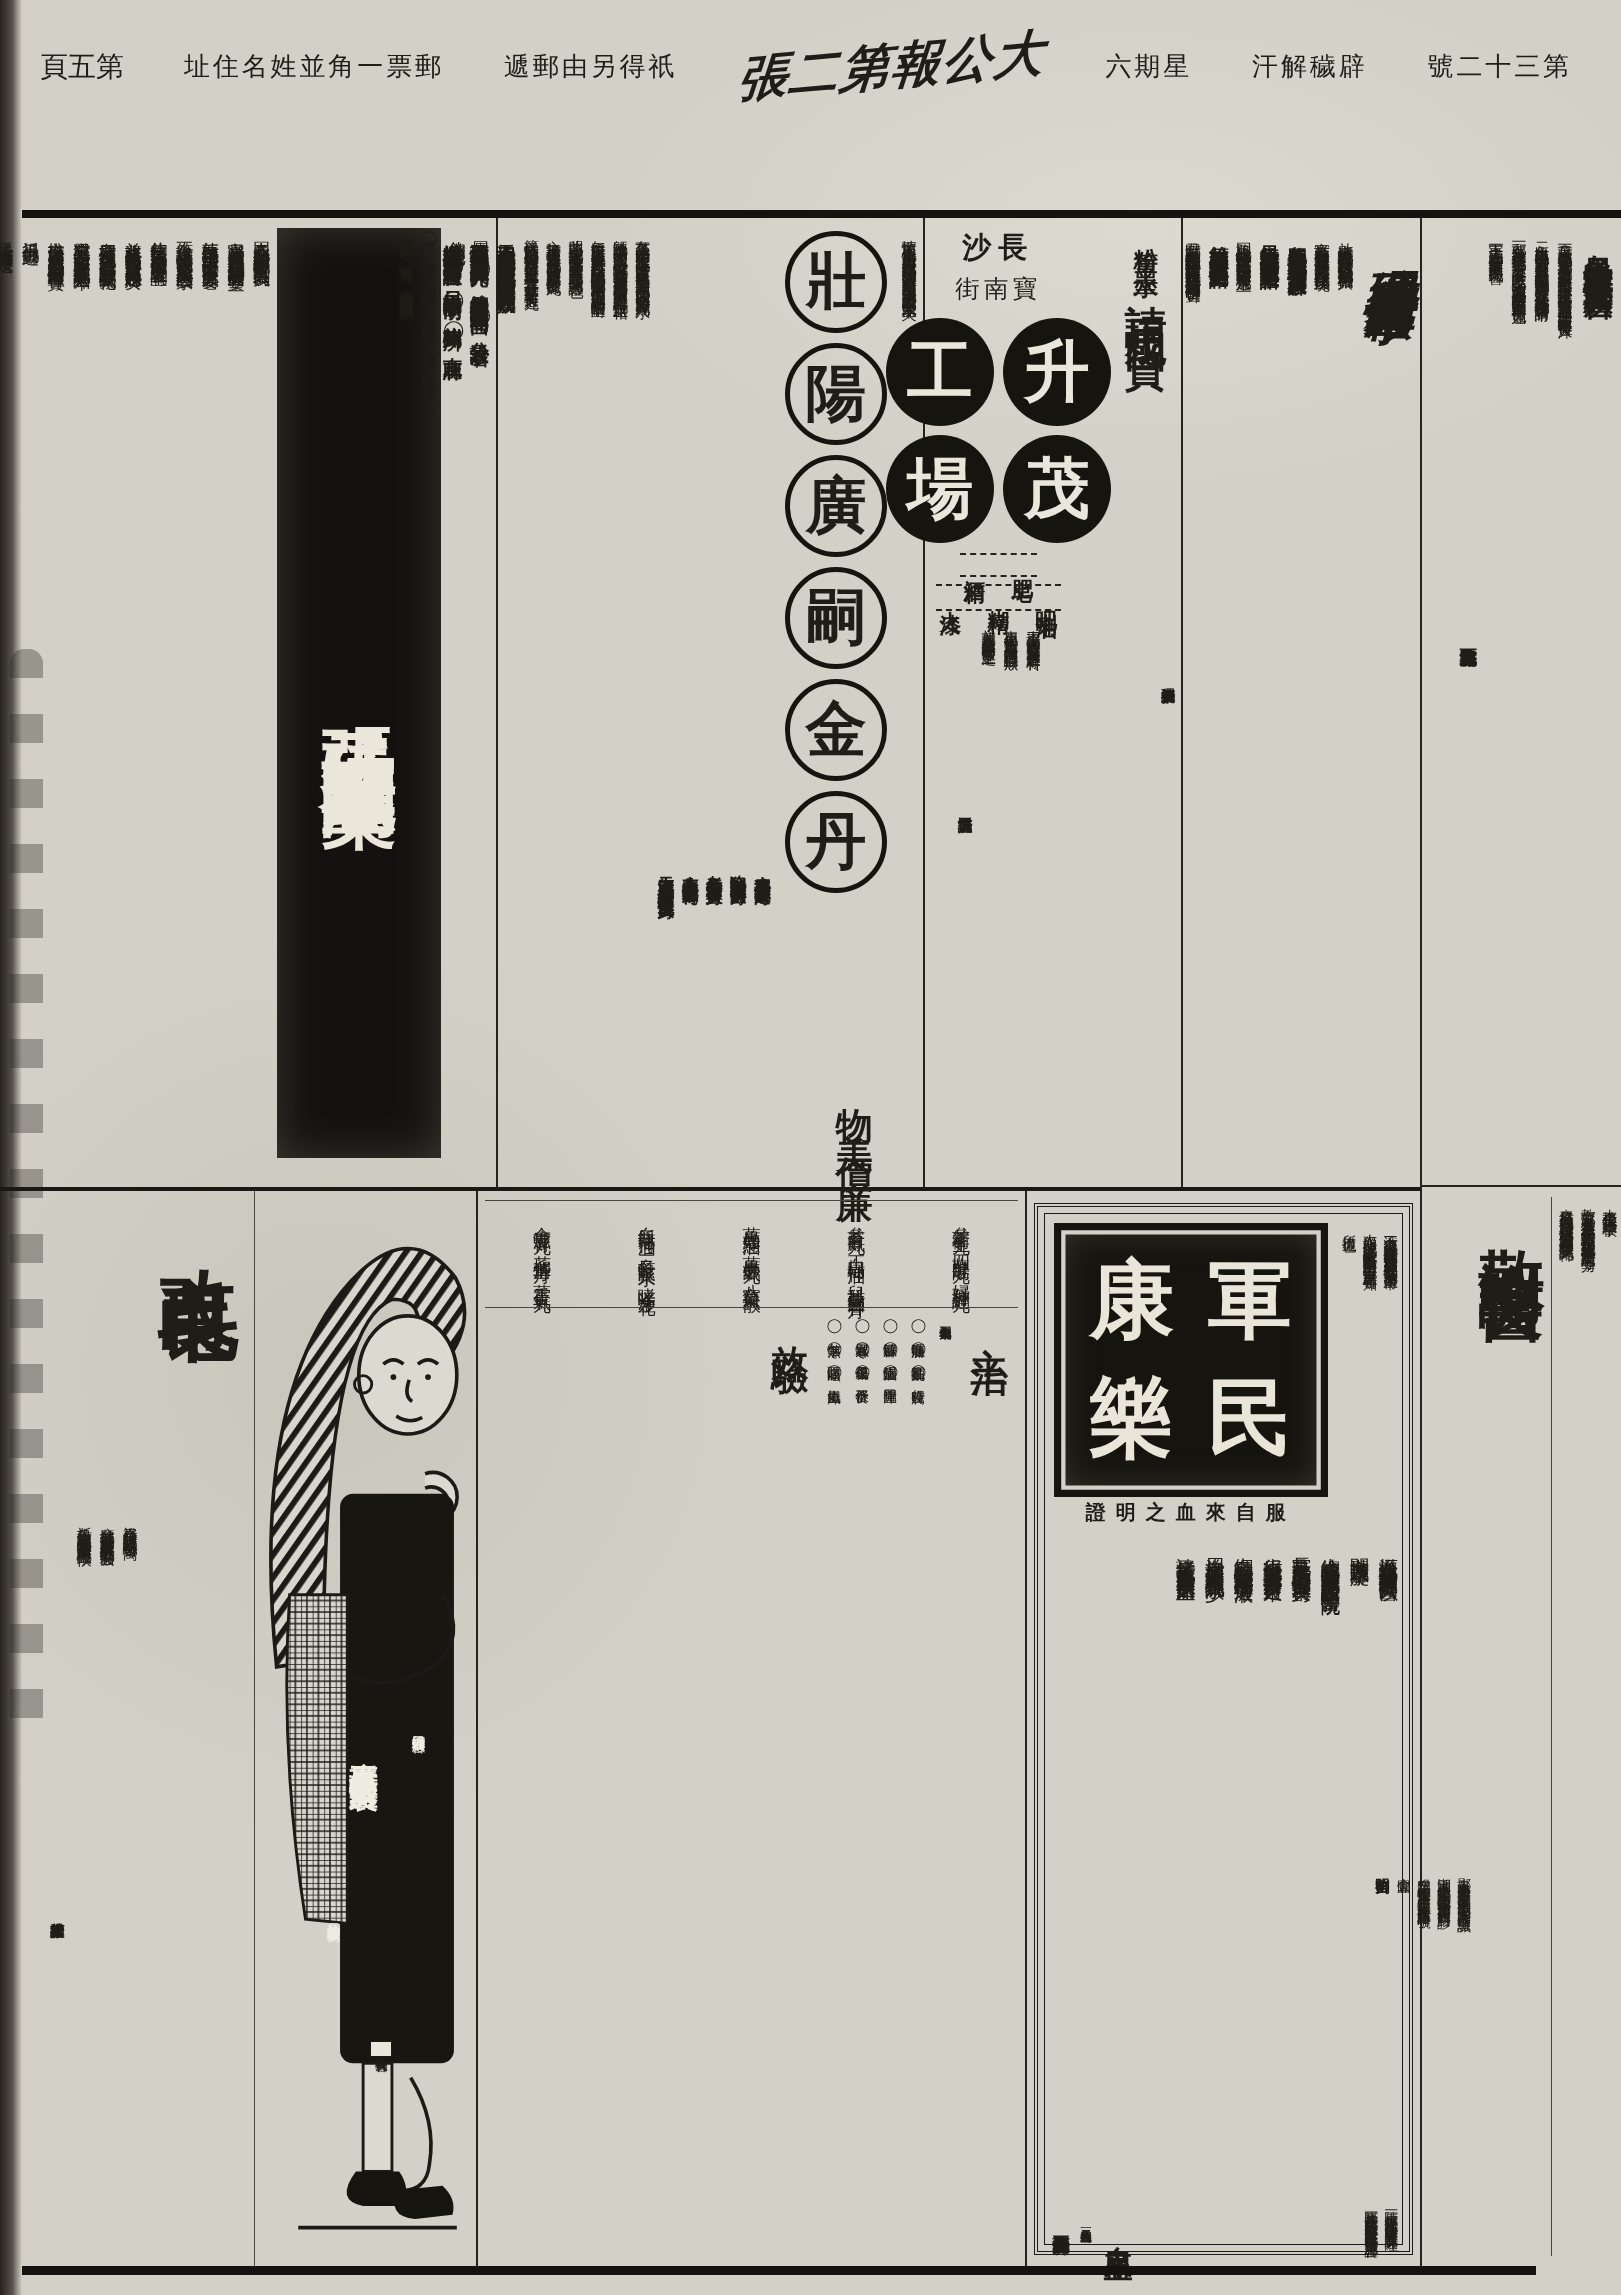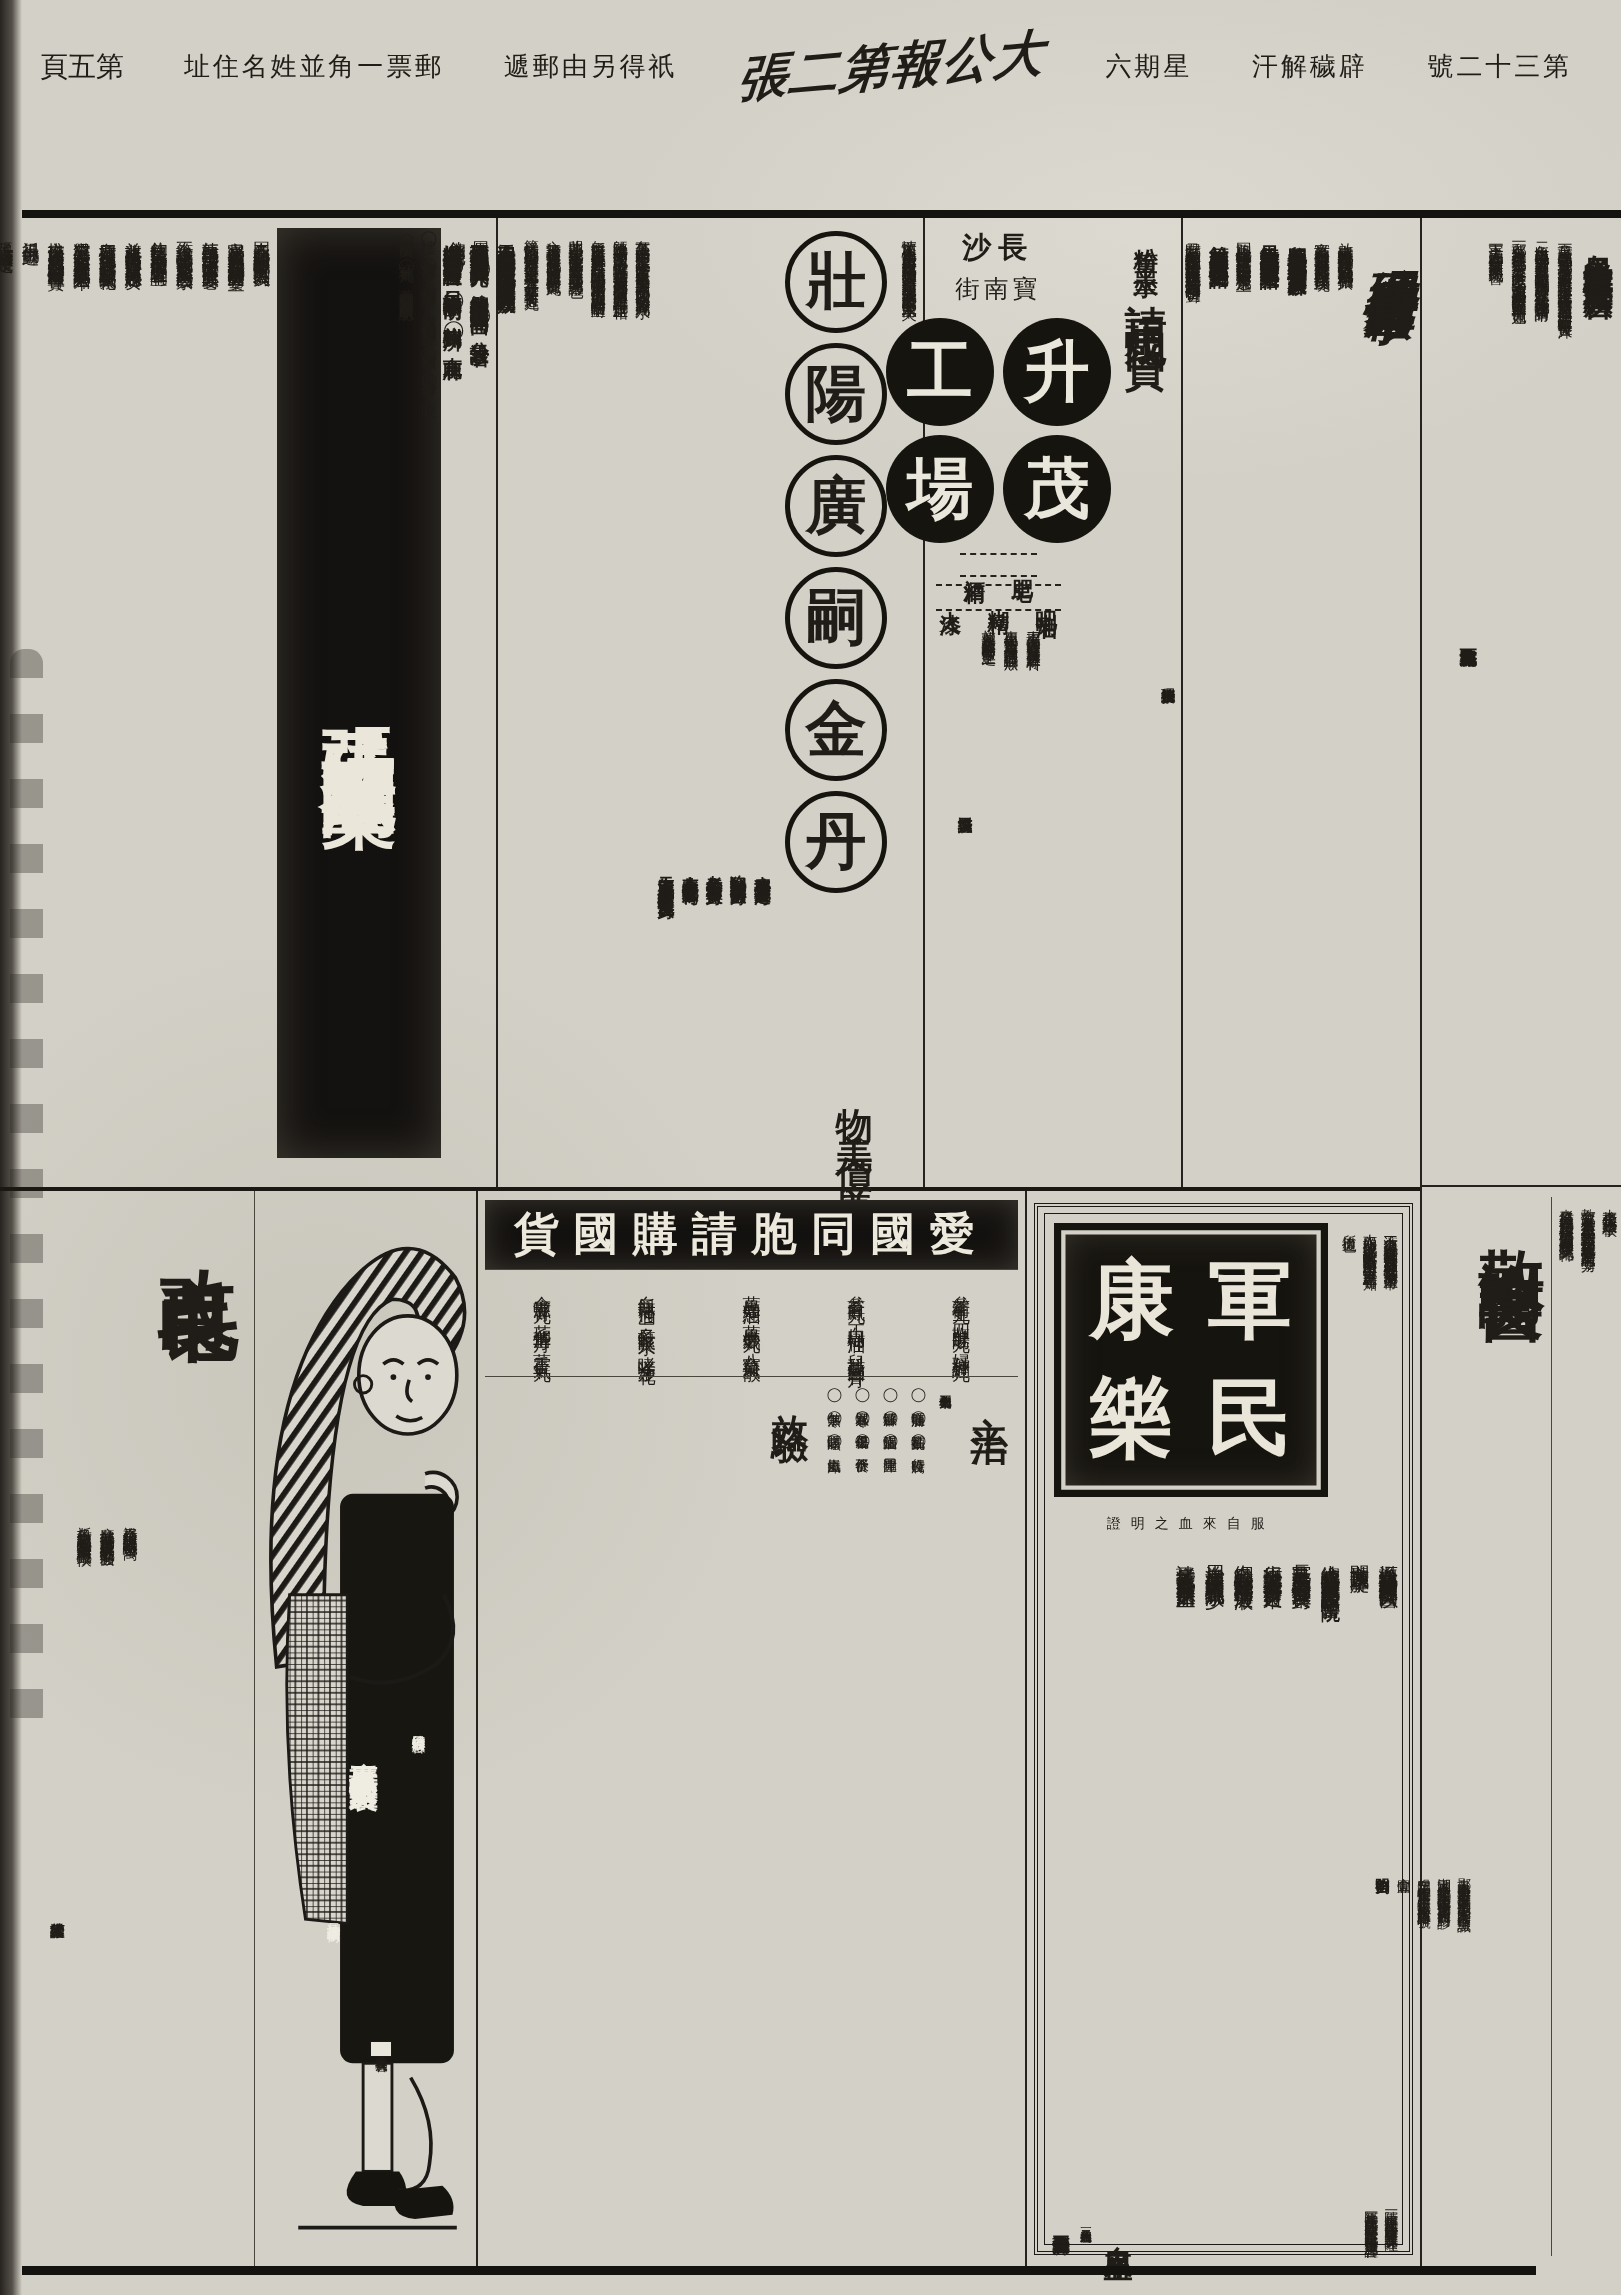--- a/index.html
+++ b/index.html
@@ -110,21 +110,21 @@
   .zlx-frame{border:4.3px double #1c1a16;outline:1.4px solid #1c1a16;outline-offset:-11.5px;
     height:100%;box-sizing:border-box;padding:16px 10px;display:flex;flex-direction:column;}
   .zlx-top{display:flex;flex-direction:row-reverse;gap:7.2px;}
   .zlx-pre{display:flex;flex-direction:row-reverse;gap:4.3px;}
   .zlx-pre .col{font-size:14.4px;}
   .zlx-sealwrap{flex:1;display:flex;flex-direction:column;align-items:center;}
   .zlx-seal{width:274px;height:274px;background:#16140f;box-shadow:inset 0 0 0 7.2px #16140f,inset 0 0 0 11.5px #d3d0c7,inset 0 0 40px #4a463c;
     display:grid;grid-template-columns:1fr 1fr;grid-template-rows:1fr 1fr;padding:19px;box-sizing:border-box;}
   .zlx-seal span{color:#e9e5d9;font-size:85px;font-weight:bold;display:flex;align-items:center;justify-content:center;
     font-family:"Liberation Serif",serif;}
-  .zlx-cap{font-size:14px;font-weight:normal;letter-spacing:10px;margin-top:18px;}
+  .zlx-cap{font-size:20px;font-weight:bold;letter-spacing:10px;margin-top:2px;}
   .zlx-body{display:flex;flex-direction:row-reverse;gap:6.5px;margin-top:16px;flex:1;}
   .zlx-body .col{font-size:19.5px;}
   .zlx-foot{display:flex;flex-direction:row-reverse;justify-content:space-between;align-items:flex-end;}
   .zlx-sig{display:flex;flex-direction:row-reverse;gap:4.3px;}
   .zlx-sig .col{font-size:13.7px;}
   .zlx-prod{display:flex;flex-direction:row-reverse;align-items:flex-start;gap:5.8px;}
   .zlx-prodname{font-size:29px;font-weight:bold;letter-spacing:4.3px;}
   .zlx-price{font-size:11.5px;}
   .zlx-seller{font-size:17.3px;font-weight:bold;}
 
@@ -366,21 +366,20 @@
               <div class="zlx-prod">
                 <span class="v zlx-prodname">自來血</span>
                 <span class="v zlx-price">大瓶二元小瓶一元二角總發行所</span>
                 <span class="v zlx-seller">上海五洲大藥房錄登</span>
               </div>
             </div>
           </div>
         </section>
 
         <section class="db">
-          <div class="db-banner rtl">愛國同胞請購國貨</div>
           <div class="db-products">
             <div class="db-pcol">
               <span class="v">參茸衛生丸</span>
               <span class="v">四鞭壯陽丸</span>
               <span class="v">婦科調經丸</span>
             </div>
             <div class="db-pcol">
               <span class="v">參葺白鳳丸</span>
               <span class="v">正白樹神油</span>
               <span class="v">兒科萬病回春丹</span>

